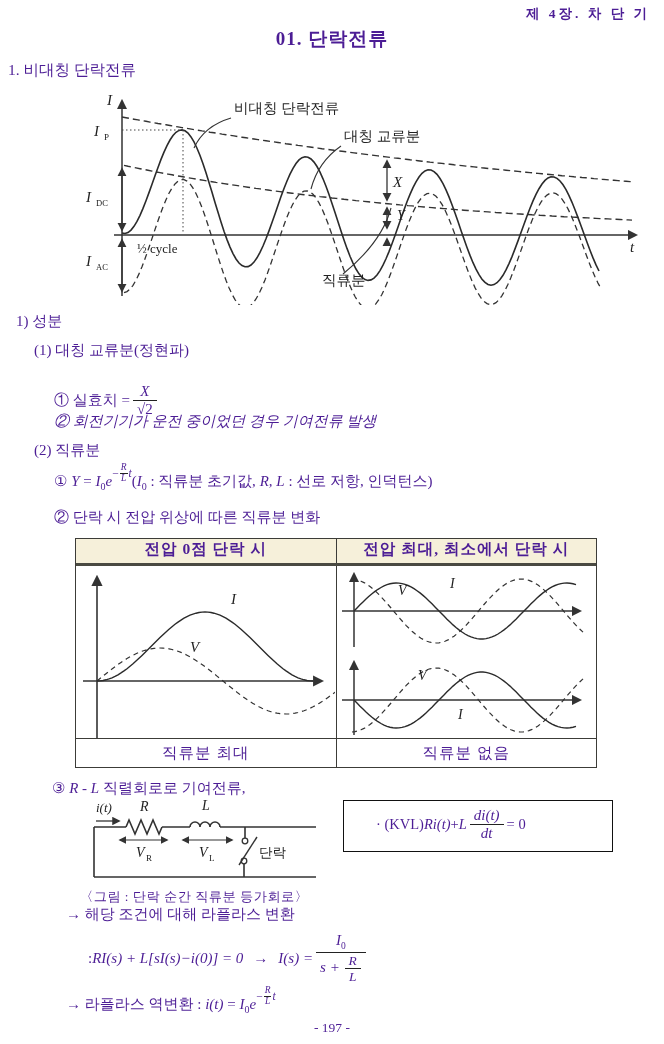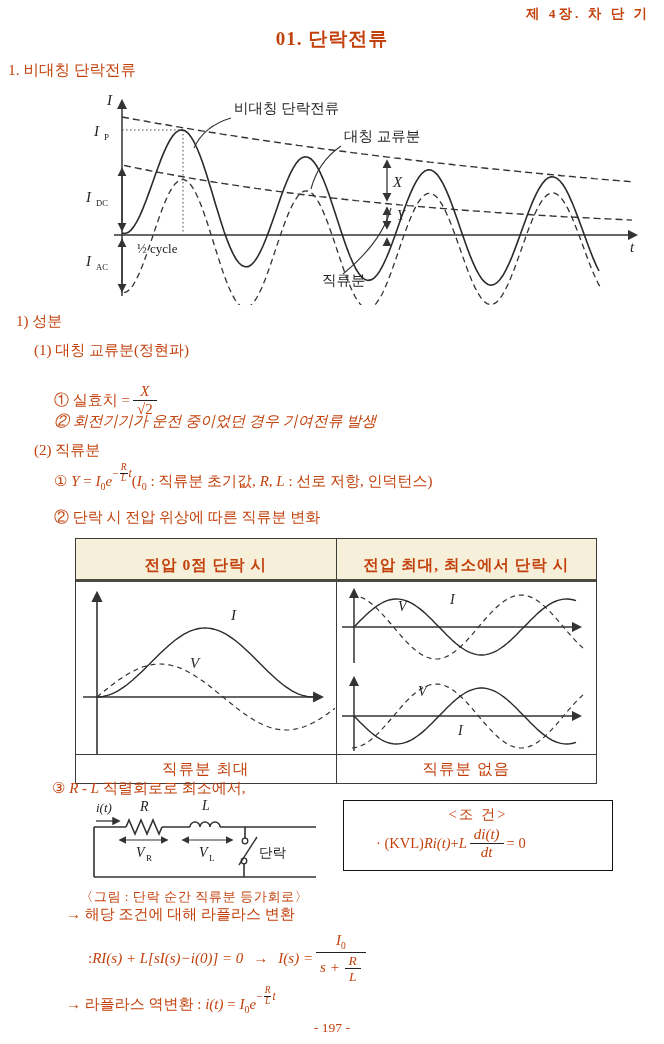--- a/index.html
+++ b/index.html
@@ -1,37 +1,37 @@
 <!DOCTYPE html>
 <html><head>
 <meta charset="utf-8">
 <style>
   html,body{margin:0;padding:0;background:#ffffff;}
   .page{position:relative;width:664px;height:1044px;background:#fff;overflow:hidden;
-        font-family:"Liberation Serif","DejaVu Serif",serif;color:#c2410c;}
+        font-family:"Liberation Serif","DejaVu Serif",serif;color:#4c1d95;}
   .abs{position:absolute;white-space:nowrap;}
   .m{font-style:italic;}
   .chapter{right:14px;top:5px;font-size:13.5px;font-weight:bold;letter-spacing:3px;}
   .title{left:0;right:0;text-align:center;top:26px;font-size:19px;font-weight:bold;letter-spacing:1px;}
   .sect{left:8px;top:60px;font-size:15.5px;font-weight:normal;}
   .txt15{font-size:15px;}
   svg text{font-family:"Liberation Serif","DejaVu Serif",serif;fill:#222;}
   
   .frac{display:inline-block;text-align:center;vertical-align:middle;line-height:1.15;margin:0 3px;}
   .frac>.n{display:block;border-bottom:1.2px solid #222;padding:0 4px;}
   .frac>.d{display:block;padding:0 4px;}
   .sfrac{display:inline-block;text-align:center;font-size:9.5px;line-height:1.05;margin:0 1px;vertical-align:middle;}
   .sfrac>.n{display:block;border-bottom:0.8px solid #222;padding:0 1px;}
   .sfrac>.d{display:block;}
   .expf{display:inline-flex;align-items:center;transform:translateY(-9px);font-size:11.5px;}
   .row{display:flex;align-items:center;}
   
   .tbl{position:absolute;left:75px;top:538px;width:520px;border:1.6px solid #3c3c38;}
   .tbl-head{display:flex;background:#f6f0da;border-bottom:3px solid #4a4a42;}
-  .th{flex:1;text-align:center;padding:16px 0 3px;font-size:15.5px;font-weight:bold;letter-spacing:1px;}
+  .th{flex:1;text-align:center;padding:0 0 3px;font-size:15.5px;font-weight:bold;letter-spacing:1px;}
   .th2{border-left:1.6px solid #3c3c38;}
   .tbl-body{display:flex;}
   .td{width:50%;height:172px;position:relative;}
   .td2{border-left:1.6px solid #3c3c38;}
   .tbl-foot{display:flex;border-top:1.9px solid #3c3c38;}
   .tc{flex:1;text-align:center;padding:4px 0 3px;font-size:15.5px;letter-spacing:1px;}
   .tc2{border-left:1.6px solid #3c3c38;}
   .condbox{position:absolute;left:343px;top:800px;width:252px;border:1.8px solid #111;padding:4px 8px 8px;}
   .condtitle{text-align:center;font-size:14.5px;letter-spacing:2px;}
   .caption{font-size:13.2px;letter-spacing:.5px;}
@@ -167,21 +167,21 @@
         </svg>
       </div>
     </div>
     <div class="tbl-foot">
       <div class="tc">직류분 최대</div>
       <div class="tc tc2">직류분 없음</div>
     </div>
   </div>
 
   <div class="abs txt15" style="left:52px;top:779px;">
-    <span>③ </span><span class="m">R - L</span><span> 직렬회로로 최소에서,</span>
+    <span>③ </span><span class="m">R - L</span><span> 직렬회로로 기여전류,</span>
   </div>
 
   <svg class="abs" style="left:86px;top:794px;" width="235" height="92" viewBox="0 0 235 92">
     <defs>
       <marker id="ahC" viewBox="0 0 10 10" refX="8" refY="5" markerWidth="6.5" markerHeight="6.5" orient="auto-start-reverse">
         <path d="M0,0L10,5L0,10z" fill="#333"></path>
       </marker>
     </defs>
 
     <path d="M8,33 H40 M76,33 H104 M134,33 H230 M8,33 V83 M8,83 H230" stroke="#333" stroke-width="1.6" fill="none"></path>
@@ -206,21 +206,20 @@
     <text x="50" y="63" font-size="14" font-style="italic">V</text>
     <text x="60" y="67" font-size="9">R</text>
     <text x="113" y="63" font-size="14" font-style="italic">V</text>
     <text x="123" y="67" font-size="9">L</text>
     <text x="173" y="63" font-size="13.5">단락</text>
   </svg>
 
   <div class="abs caption" style="left:80px;top:888px;">〈그림 : 단락 순간 직류분 등가회로〉</div>
 
   <div class="condbox">
-    <div class="condtitle">&lt;조 건&gt;</div>
     <div class="row" style="font-size:14.5px;margin-top:2px;margin-left:24px;">
       <span>· (KVL) </span>
       <span class="m">Ri(t)</span>
       <span> + </span>
       <span class="m">L</span>
       <span class="frac" style="font-size:15px">
         <span class="n m">di(t)</span>
         <span class="d m">dt</span>
       </span>
       <span> = 0</span>

